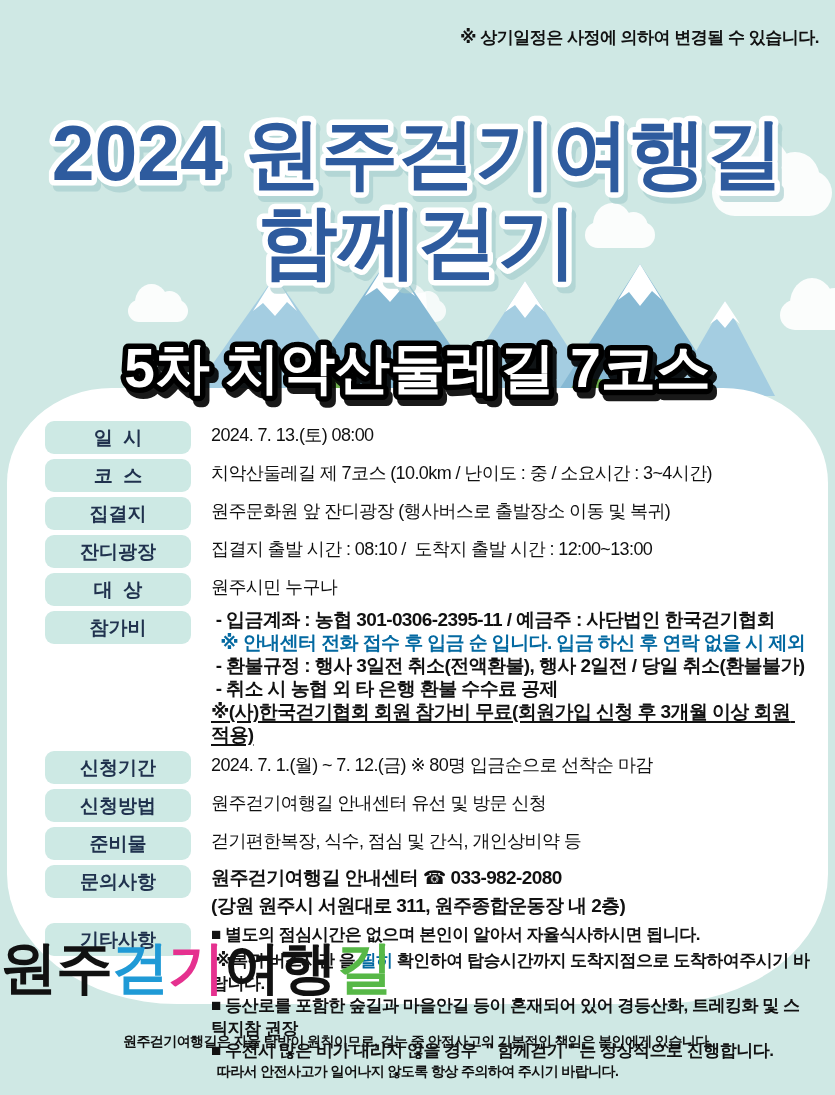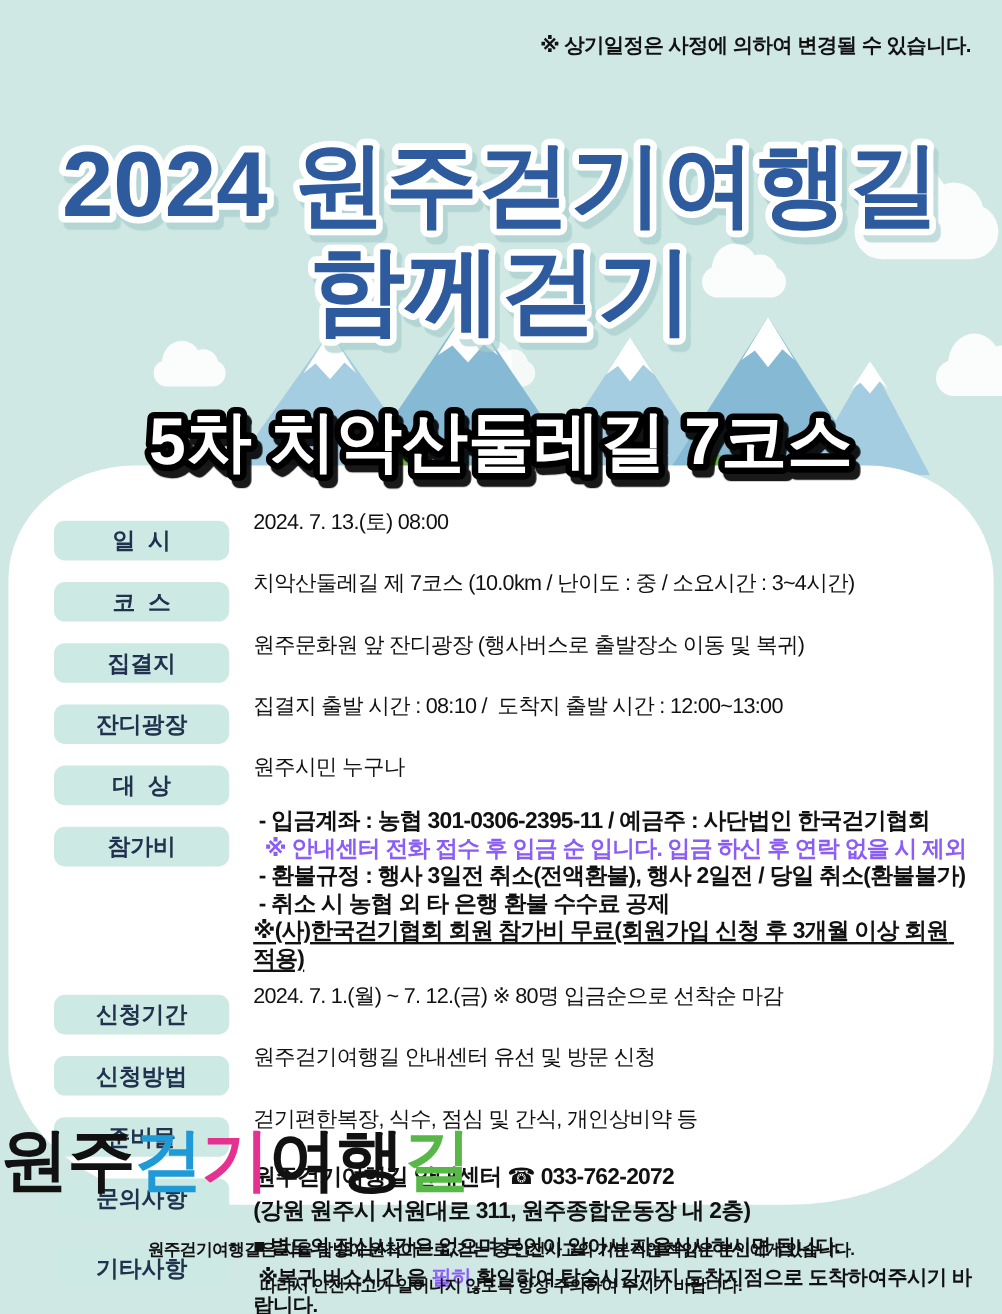--- a/index.html
+++ b/index.html
@@ -19,41 +19,41 @@
   .cloud-a{width:120px;height:46px;left:712px;top:170px;}
   .cloud-b{width:80px;height:30px;left:780px;top:300px;}
   .cloud-c{width:70px;height:26px;left:585px;top:222px;}
   .cloud-d{width:60px;height:22px;left:128px;top:300px;}
   .cloud-e{width:58px;height:22px;left:388px;top:300px;opacity:.8;}
   .moon{position:absolute;left:338px;top:292px;width:160px;height:160px;border-radius:50%;
     border:16px solid rgba(255,255,255,.8);border-top-color:transparent;border-right-color:transparent;
     transform:rotate(40deg);}
   .mts{position:absolute;left:165px;top:256px;}
   
-  .top-note{position:absolute;top:26px;right:26px;font-size:17px;font-weight:bold;letter-spacing:-0.5px;}
+  .top-note{position:absolute;top:26px;right:16px;font-size:17px;font-weight:bold;letter-spacing:-0.5px;}
   
   .title-svg{position:absolute;left:0;top:85px;filter:drop-shadow(4px 6px 0 rgba(165,205,205,.65));}
   .title-svg text{font-family:"Liberation Sans","DejaVu Sans",sans-serif;font-weight:bold;
     fill:#2e5b9e;stroke:#ffffff;stroke-width:11px;stroke-linejoin:round;paint-order:stroke fill;}
   .subtitle-svg{position:absolute;left:0;top:325px;filter:drop-shadow(4px 6px 0 rgba(0,0,0,.9));z-index:5;}
   .subtitle-svg text{font-family:"Liberation Sans","DejaVu Sans",sans-serif;font-weight:bold;
     fill:#ffffff;stroke:#000000;stroke-width:11px;stroke-linejoin:round;paint-order:stroke fill;}
   
   .panel{position:absolute;left:7px;right:7px;top:388px;height:616px;background:#ffffff;
     border-radius:105px 105px 170px 170px / 95px 95px 130px 130px;z-index:3;
     padding:30px 18px 0 38px;box-sizing:border-box;}
   .row{display:flex;align-items:flex-start;margin-bottom:2px;}
   .badge{flex:0 0 146px;height:33px;background:#cde9e4;border-radius:9px;
     display:flex;align-items:center;justify-content:center;
-    font-size:19px;font-weight:bold;color:#20324e;white-space:pre;margin-top:16px;}
+    font-size:19px;font-weight:bold;color:#20324e;white-space:pre;margin-top:3px;}
   .row-text{margin-left:20px;font-size:18px;font-weight:normal;line-height:35px;letter-spacing:-0.6px;white-space:pre-wrap;}
   .row-multi{margin-left:20px;font-size:19px;font-weight:bold;letter-spacing:-0.6px;}
   .fee-line{line-height:23px;white-space:pre-wrap;}
   .fee-line.first{line-height:33px;}
-  .red{color:#8b5cf6;}
+  .red{color:#0369a1;}
   .uline{text-decoration:underline;text-underline-offset:3px;text-decoration-thickness:2px;}
   .contact-line{line-height:25px;white-space:pre-wrap;}
   .contact-line.first{line-height:31px;}
   .etc-line{font-size:17px;line-height:22.5px;white-space:pre-wrap;letter-spacing:-0.5px;}
   .etc-line.first{line-height:30px;}
   
   .logo{position:absolute;left:0;top:937px;width:100%;text-align:left;z-index:6;
     font-size:57px;font-weight:bold;letter-spacing:-1px;line-height:60px;}
   .lg-k{color:#111111;} .lg-blue{color:#1f9ad6;} .lg-pink{color:#e5318f;} .lg-green{color:#57b847;}
   .footer{position:absolute;left:0;top:1026px;width:100%;text-align:center;z-index:6;
@@ -145,21 +145,21 @@
   </div>
 
   <div class="row">
     <div class="badge">준비물</div>
     <div class="row-text">걷기편한복장, 식수, 점심 및 간식, 개인상비약 등</div>
   </div>
 
   <div class="row">
     <div class="badge">문의사항</div>
     <div class="row-multi">
-      <div class="contact-line first"><span>원주걷기여행길 안내센터 </span><span>☎</span><span> 033-762-2072</span></div>
+      <div class="contact-line first"><span>원주걷기여행길 안내센터 </span><span>☎</span><span> 033-982-2080</span></div>
       <div class="contact-line">(강원 원주시 서원대로 311, 원주종합운동장 내 2층)</div>
     </div>
   </div>
 
   <div class="row">
     <div class="badge">기타사항</div>
     <div class="row-multi">
       <div class="etc-line first">■ 별도의 점심시간은 없으며 본인이 알아서 자율식사하시면 됩니다.</div>
       <div class="etc-line"><span> ※복귀 버스시간 을 </span><span class="red">필히</span><span> 확인하여 탑승시간까지 도착지점으로 도착하여주시기 바랍니다.</span></div>
       <div class="etc-line">■ 등산로를 포함한 숲길과 마을안길 등이 혼재되어 있어 경등산화, 트레킹화 및 스틱지참 권장</div>

